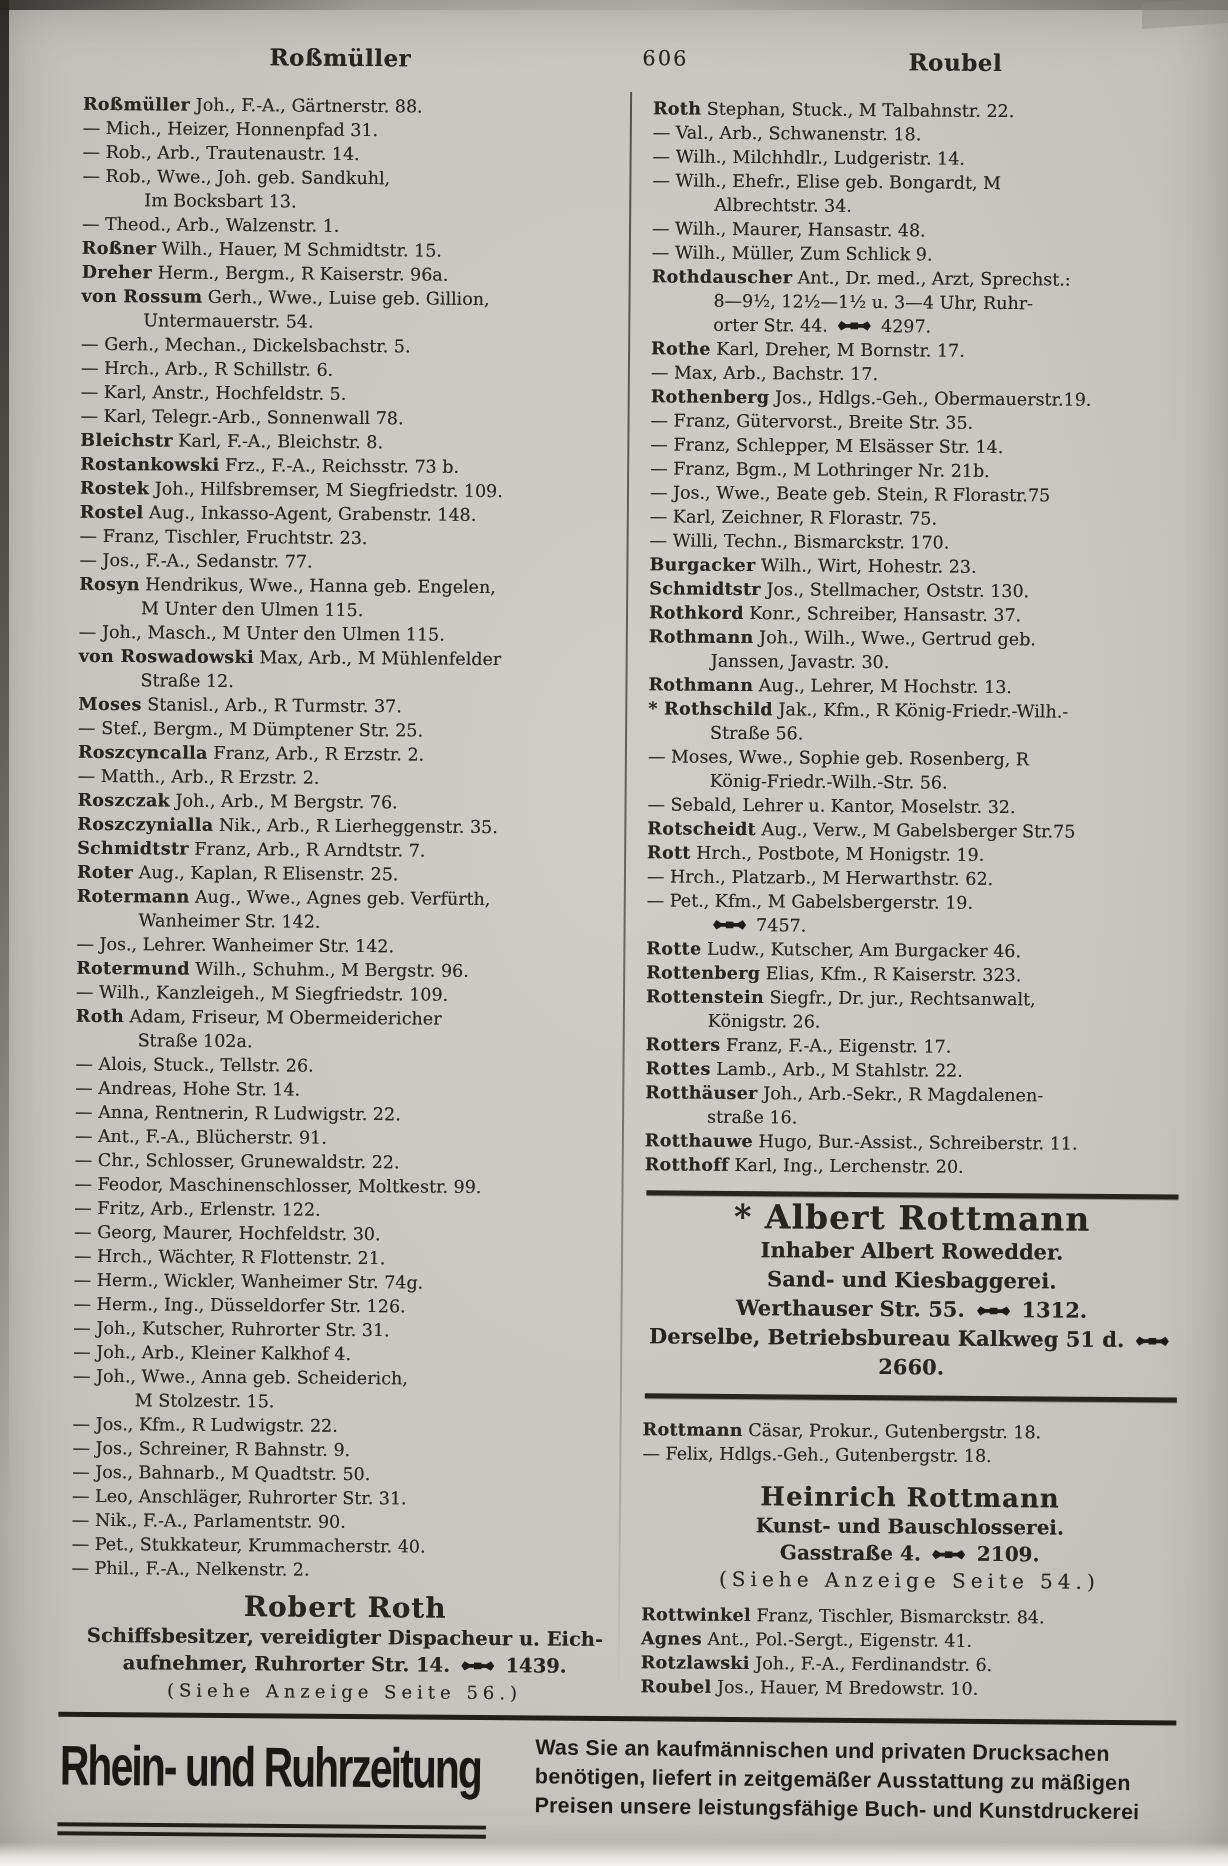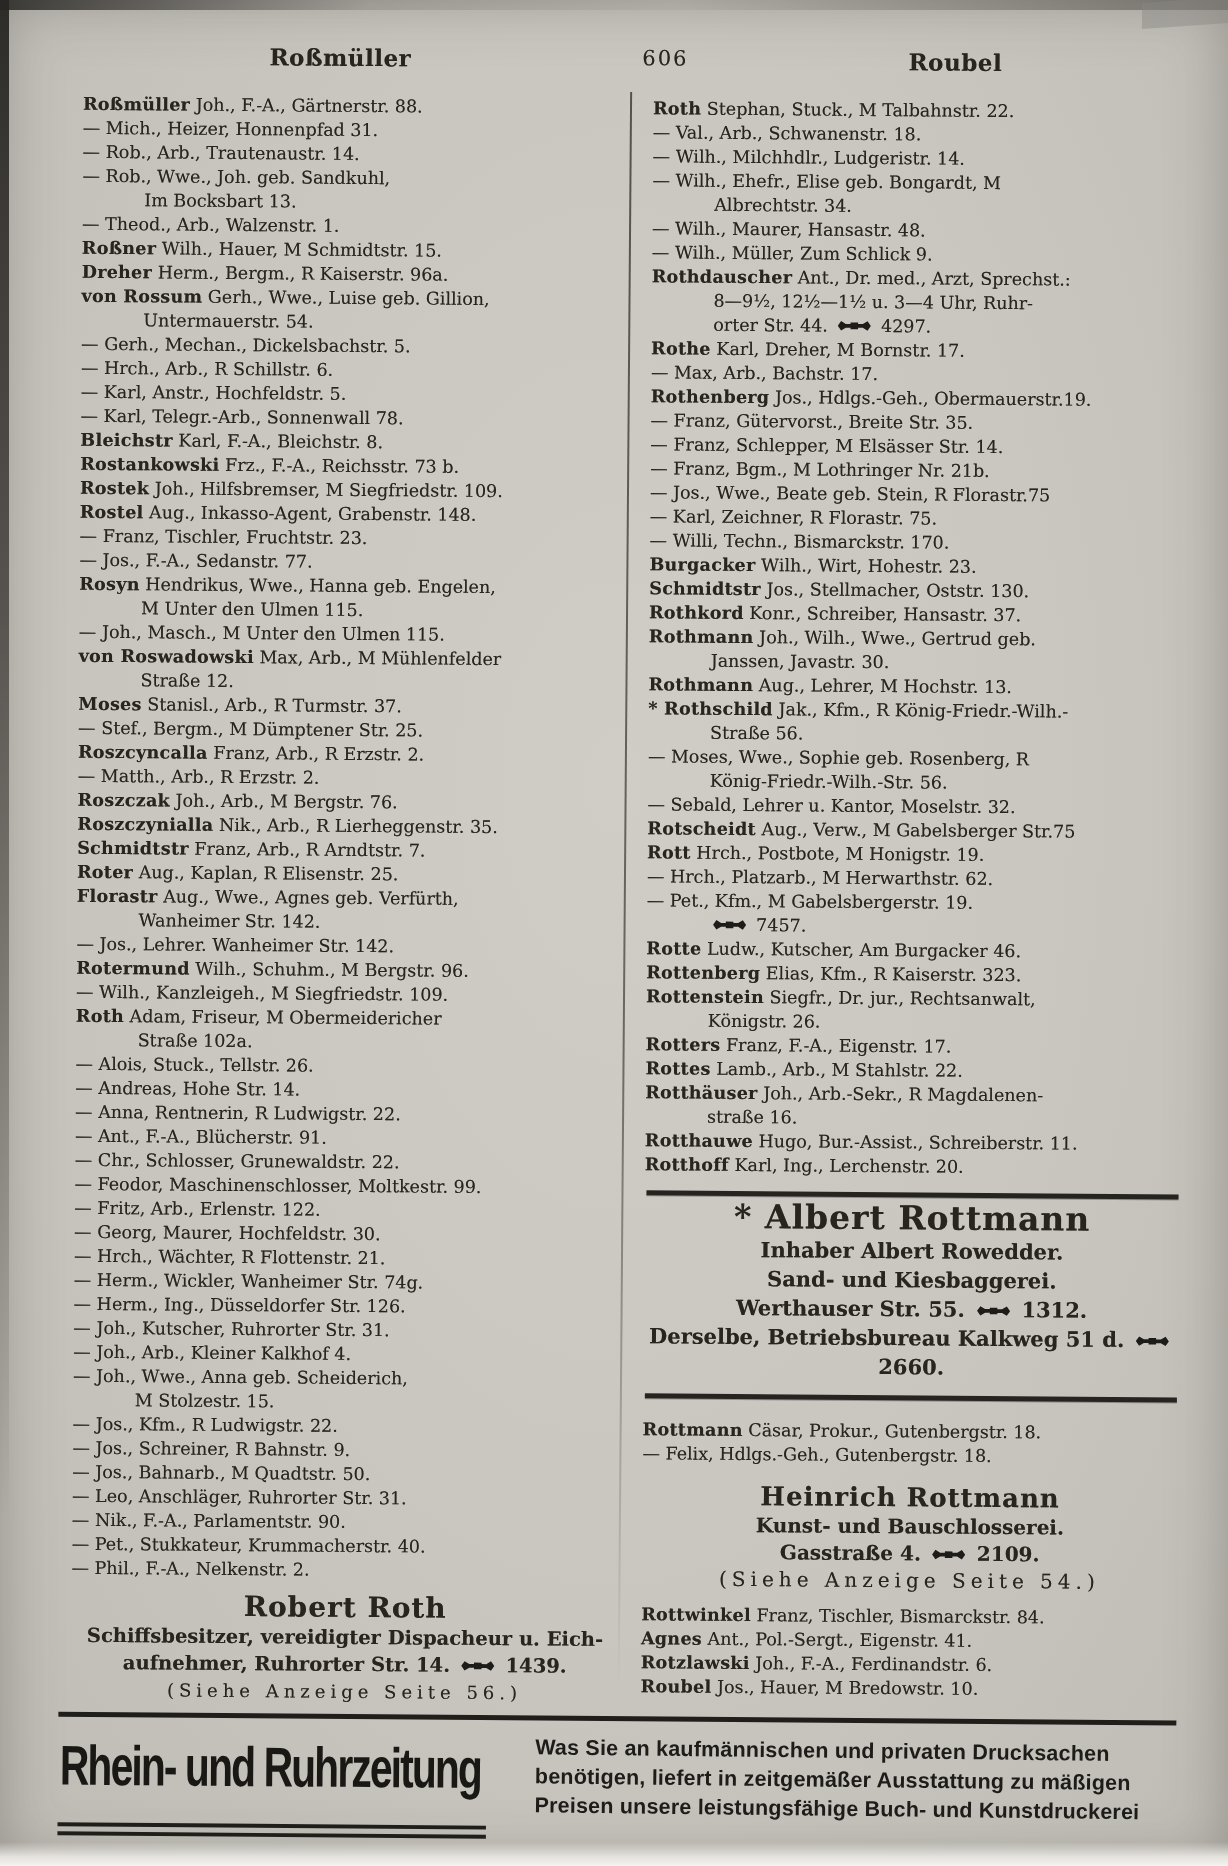--- a/index.html
+++ b/index.html
@@ -160,21 +160,21 @@
           <div class="entry">
             <div class="eline first"><span class="lead">Roszczynialla</span> Nik., Arb., R Lierheggenstr. 35.</div>
           </div>
           <div class="entry">
             <div class="eline first"><span class="lead">Schmidtstr</span> Franz, Arb., R Arndtstr. 7.</div>
           </div>
           <div class="entry">
             <div class="eline first"><span class="lead">Roter</span> Aug., Kaplan, R Elisenstr. 25.</div>
           </div>
           <div class="entry">
-            <div class="eline first"><span class="lead">Florastr</span> Aug., Wwe., Agnes geb. Verfürth,</div>
+            <div class="eline first"><span class="lead">Rotermann</span> Aug., Wwe., Agnes geb. Verfürth,</div>
             <div class="eline cont">Wanheimer Str. 142.</div>
           </div>
           <div class="entry">
             <div class="eline first">— Jos., Lehrer. Wanheimer Str. 142.</div>
           </div>
           <div class="entry">
             <div class="eline first"><span class="lead">Rotermund</span> Wilh., Schuhm., M Bergstr. 96.</div>
           </div>
           <div class="entry">
             <div class="eline first">— Wilh., Kanzleigeh., M Siegfriedstr. 109.</div>

